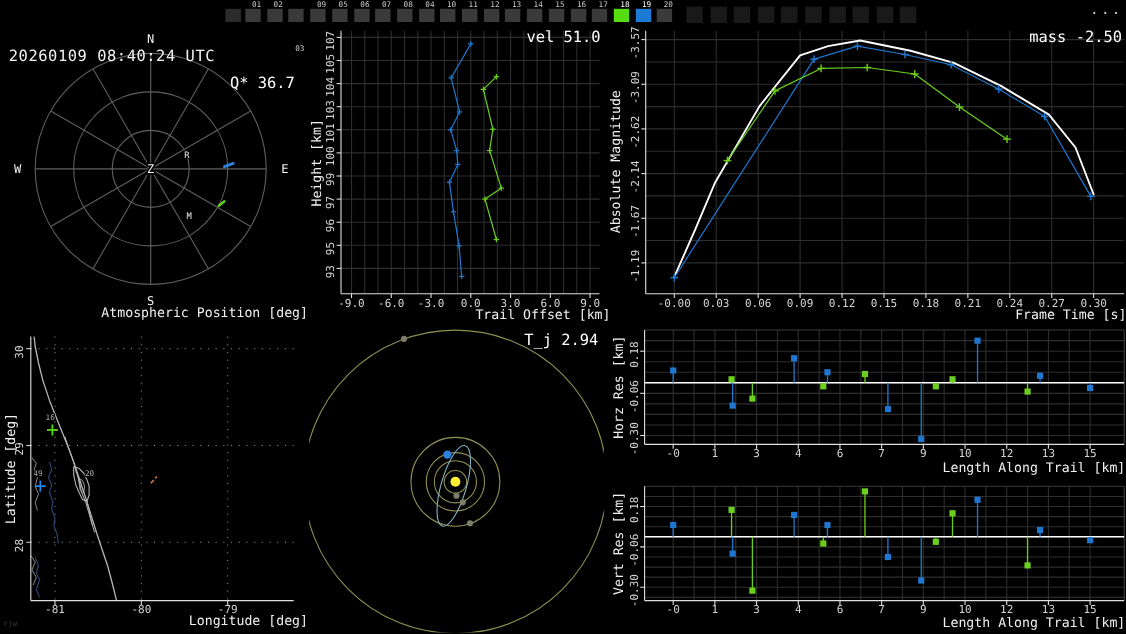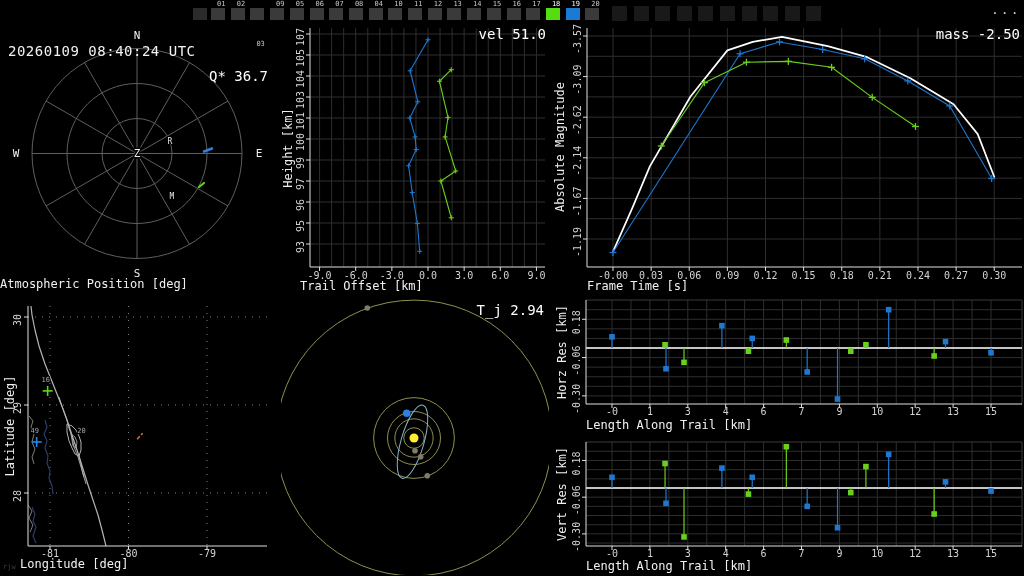--- a/index.html
+++ b/index.html
@@ -3,21 +3,21 @@
 <meta charset="utf-8">
 <style>
   html,body{margin:0;padding:0;background:#000;}
   #app{position:relative;width:1024px;height:576px;background:#000;overflow:hidden;
        font-family:"DejaVu Sans Mono",monospace;color:#e8e8e8;}
   #gfx{position:absolute;left:0;top:0;}
   .abs{position:absolute;white-space:pre;}
   .ts{left:8px;top:3px;font-size:14px;letter-spacing:0.5px;color:#f2f2f2;margin-top:40px;}
   .more{left:991px;top:2px;font-size:13px;color:#cfcfcf;letter-spacing:2px;}
   .anno{font-size:14px;color:#ffffff;text-align:right;}
-  .ptitle{font-size:12px;color:#f0f0f0;text-align:left;}
+  .ptitle{font-size:12px;color:#f0f0f0;text-align:right;}
   .rot{position:absolute;width:200px;height:16px;line-height:16px;text-align:center;
        font-size:12px;color:#f0f0f0;transform:rotate(-90deg);}
   .wm{left:3px;top:563px;font-size:7px;color:#3c3c3c;}
   .fnum{position:absolute;top:0px;font-size:7px;line-height:8px;color:#c8c8c8;}
   .fblank{position:absolute;background:#191919;}
 </style>
 </head>
 <body>
 
 <div id="app">
@@ -483,21 +483,21 @@
         <circle cx="415" cy="450.7" r="2.8" fill="#7d7d6a"></circle>
         <circle cx="420.7" cy="456.7" r="2.8" fill="#7d7d6a"></circle>
         <circle cx="427.3" cy="475.7" r="2.8" fill="#7d7d6a"></circle>
         <circle cx="367.3" cy="308" r="2.8" fill="#7d7d6a"></circle>
         <circle cx="406.7" cy="413.3" r="3.8" fill="#2f7fe0"></circle>
         <circle cx="414" cy="438" r="4.5" fill="#ffee33"></circle>
       </g>
     </svg>
 
   <div class="abs ts">20260109 08:40:24 UTC</div>
-  <div id="frames" style="position:absolute;left:0;top:0;width:888px;height:24px;">
+  <div id="frames" style="position:absolute;left:12px;top:0;width:888px;height:24px;">
       <div class="fblank" style="left: 193px; top: 8px; width: 14px; height: 12px; background: rgb(43, 43, 43);"></div>
       <div class="fblank" style="left: 211px; top: 8px; width: 14px; height: 12px; background: rgb(58, 58, 58);"></div>
       <div class="fnum" style="left: 217px; color: rgb(200, 200, 200);">01</div>
       <div class="fblank" style="left: 230.7px; top: 8px; width: 14px; height: 12px; background: rgb(58, 58, 58);"></div>
       <div class="fnum" style="left: 236.7px; color: rgb(200, 200, 200);">02</div>
       <div class="fblank" style="left: 250.4px; top: 8px; width: 14px; height: 12px; background: rgb(58, 58, 58);"></div>
       <div class="fnum" style="left: 256.4px; color: rgb(200, 200, 200); margin-top: 40px;">03</div>
       <div class="fblank" style="left: 270.1px; top: 8px; width: 14px; height: 12px; background: rgb(58, 58, 58);"></div>
       <div class="fnum" style="left: 276.1px; color: rgb(200, 200, 200);">09</div>
       <div class="fblank" style="left: 289.8px; top: 8px; width: 14px; height: 12px; background: rgb(58, 58, 58);"></div>

